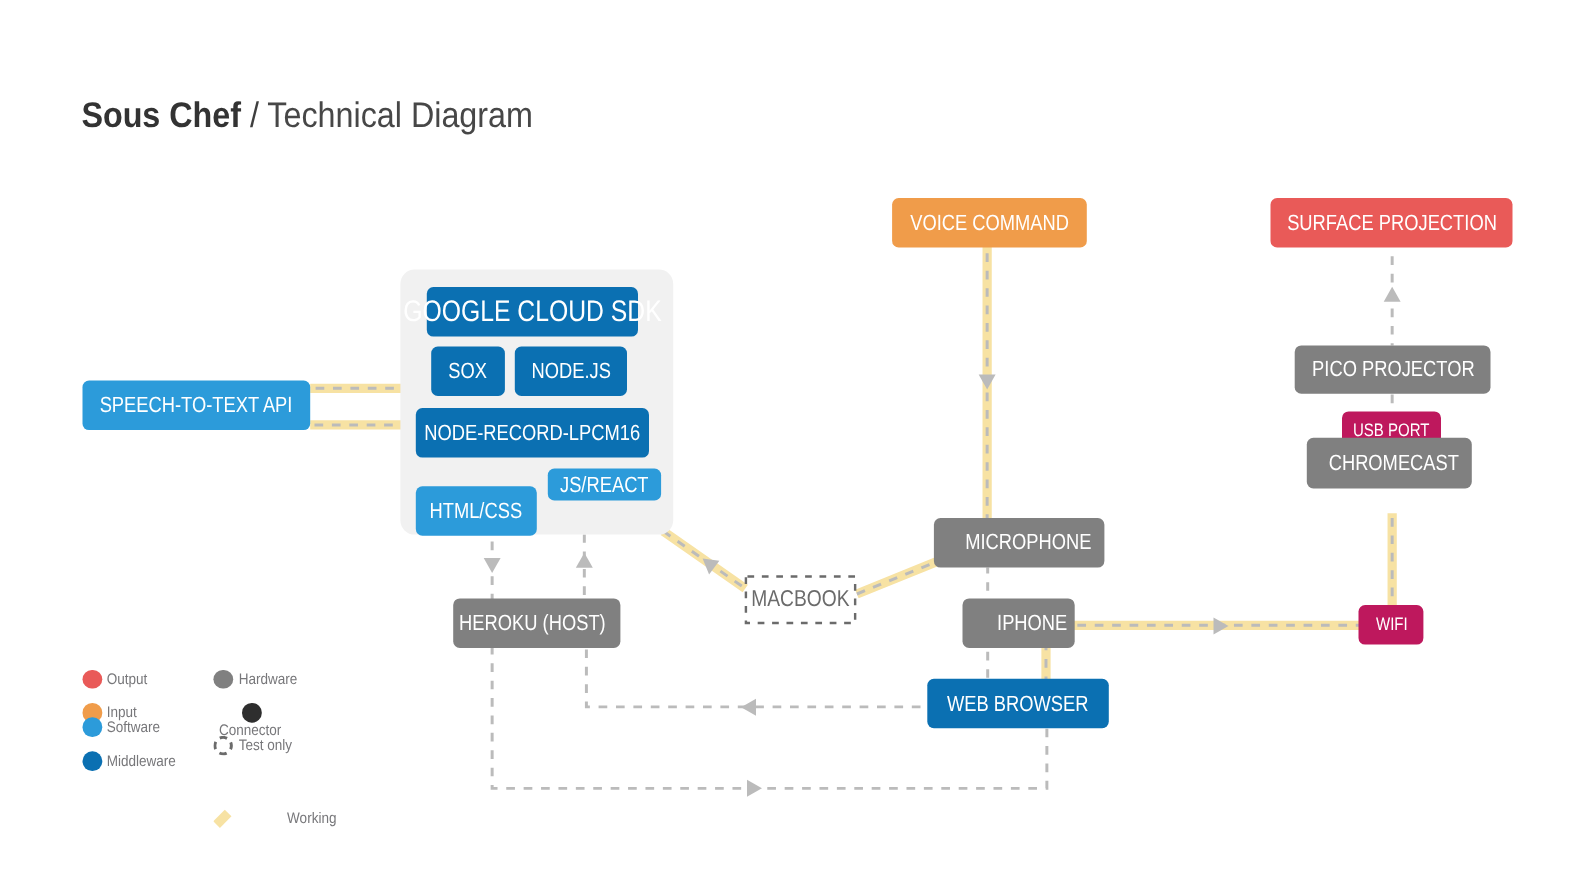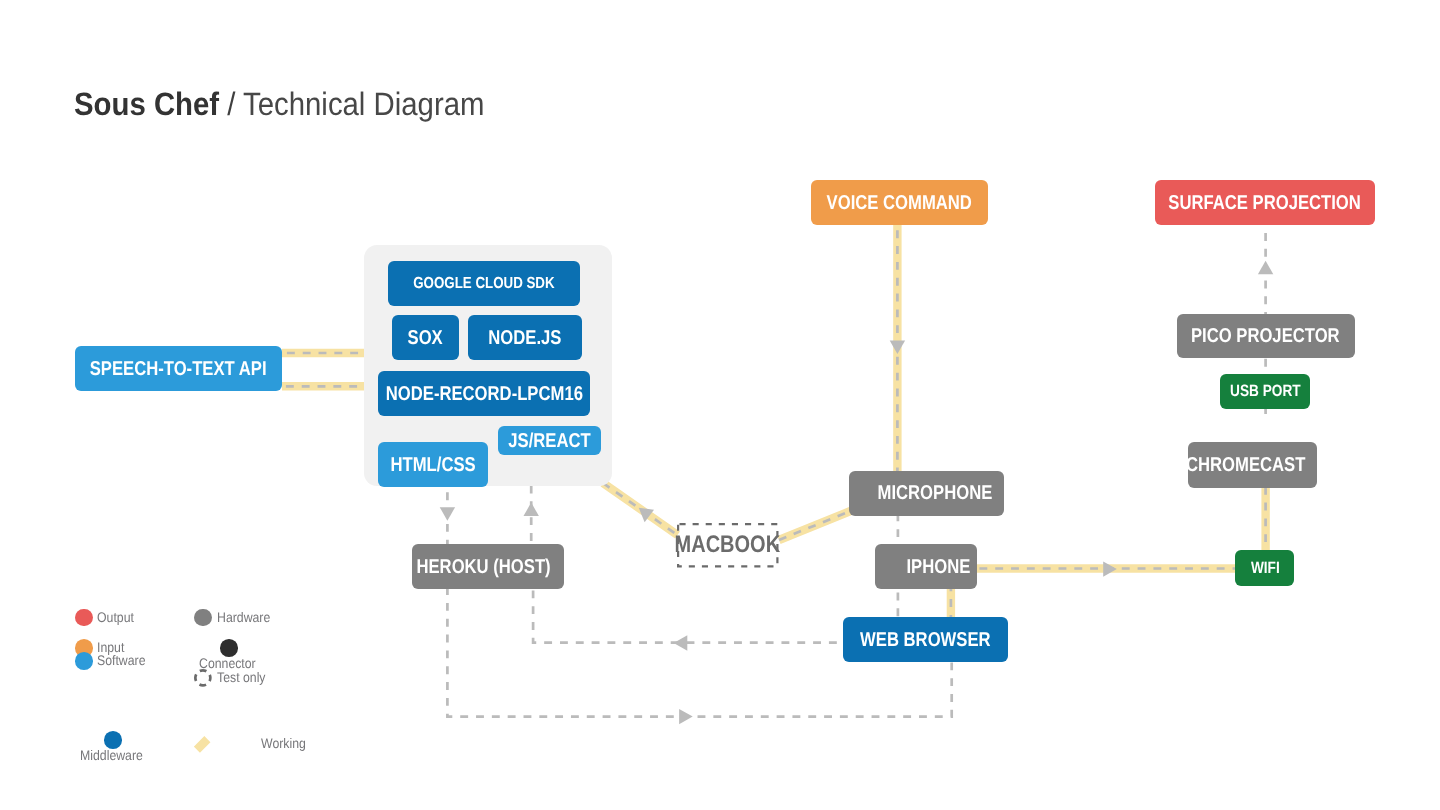--- a/index.html
+++ b/index.html
@@ -10,29 +10,29 @@
 
   .title{position:absolute;left:74px;top:87.5px;font-size:32.4px;color:#3d3d3d;white-space:nowrap;line-height:1;
          transform:scaleX(0.906);transform-origin:left center;}
   .title .b{font-weight:700;color:#333333;}
   .title .sep{font-weight:400;color:#3f3f3f;}
   .title .sub{font-weight:400;color:#474747;}
 
   svg#wires{position:absolute;left:0;top:0;width:1440px;height:810px;}
 
   .node{position:absolute;display:flex;align-items:center;justify-content:center;
-        border-radius:6px;color:#ffffff;font-weight:700;box-sizing:border-box;
+        border-radius:6px;color:#ffffff;font-weight:400;box-sizing:border-box;
         text-align:center;line-height:1;white-space:nowrap;}
   .node > span{display:inline-block;transform:scaleX(0.833);transform-origin:center center;}
   .n-hw{background:#808080;justify-content:flex-end;}
   .n-in{background:#f09c4a;}
   .n-out{background:#e95a58;}
   .n-sw{background:#2c9bda;}
   .n-mw{background:#0b70b2;}
-  .n-conn{background:#15803d;}
+  .n-conn{background:#be185d;}
   .n-test{background:transparent;color:#6b6b6b;border-radius:0;}
   .n-test svg{position:absolute;left:0;top:0;overflow:visible;}
   .n-test > span{position:relative;}
 
   .panel{position:absolute;background:#f1f1f1;border-radius:13px;}
 
   .lg-item{position:absolute;display:flex;align-items:center;height:18px;}
   .lg-dot{width:17.7px;height:17.7px;border-radius:50%;flex:0 0 auto;}
   .lg-label{margin-left:4.8px;font-size:13.9px;color:#77777a;white-space:nowrap;line-height:1;
             display:inline-block;transform:scaleX(0.885);transform-origin:left center;}
@@ -92,49 +92,49 @@
     </div>
 
   <div class="node n-sw" style="left:75px;top:346px;width:207px;height:45px;font-size:20px;">
     <span>SPEECH-TO-TEXT API</span>
     </div>
 
   <div class="node n-out" style="left:1155px;top:180px;width:220px;height:45px;font-size:20px;">
     <span>SURFACE PROJECTION</span>
     </div>
 
-  <div class="node n-mw" style="left:388px;top:261px;width:192px;height:45px;font-size:16px;">
+  <div class="node n-mw" style="left:388px;top:261px;width:192px;height:45px;font-size:27px;">
     <span>GOOGLE CLOUD SDK</span>
     </div>
 
   <div class="node n-mw" style="left:392px;top:315px;width:67px;height:45px;font-size:20px;">
     <span>SOX</span>
     </div>
 
-  <div class="node n-mw" style="left:468px;top:315px;width:114px;height:45px;font-size:20px;align-items:center;">
+  <div class="node n-mw" style="left:468px;top:315px;width:102px;height:45px;font-size:20px;align-items:center;">
     <span>NODE.JS</span>
     </div>
 
   <div class="node n-mw" style="left:378px;top:371px;width:212px;height:45px;font-size:20px;">
     <span>NODE-RECORD-LPCM16</span>
     </div>
 
   <div class="node n-sw" style="left:378px;top:442px;width:110px;height:45px;font-size:20px;">
     <span>HTML/CSS</span>
     </div>
 
   <div class="node n-sw" style="left:498px;top:426px;width:103px;height:29px;font-size:20px;">
     <span>JS/REACT</span>
     </div>
 
   <div class="node n-hw" style="left:412px;top:544px;width:152px;height:45px;font-size:20px;">
     <span>HEROKU (HOST)</span>
     </div>
 
-  <div class="node n-test" style="left:677px;top:522.5px;width:101.5px;height:44.5px;font-size:24px;">
+  <div class="node n-test" style="left:677px;top:522.5px;width:101.5px;height:44.5px;font-size:21px;">
     <svg width="101.5" height="44.5" viewBox="0 0 101.5 44.5">
       <rect x="1.1" y="1.1" width="99.3" height="42.3" fill="none" stroke="#6b6b6b" stroke-width="2.2" stroke-dasharray="6.1 7" stroke-dashoffset="-1.4"></rect>
     </svg>
     <span>MACBOOK</span>
     </div>
 
   <div class="node n-hw" style="left:849.4px;top:470.8px;width:154.4px;height:44.8px;font-size:20px;">
     <span>MICROPHONE</span>
     </div>
 
@@ -147,42 +147,42 @@
     </div>
 
   <div class="node n-hw" style="left:1176.5px;top:313.5px;width:178.5px;height:44.8px;font-size:20px;">
     <span>PICO PROJECTOR</span>
     </div>
 
   <div class="node n-conn" style="left:1219.9px;top:373.9px;width:90px;height:35.4px;font-size:16.4px;">
     <span>USB PORT</span>
     </div>
 
-  <div class="node n-hw" style="left:1188.1px;top:442px;width:129px;height:45.7px;font-size:20px;">
+  <div class="node n-hw" style="left:1188.1px;top:398px;width:150px;height:45.7px;font-size:20px;">
     <span>CHROMECAST</span>
     </div>
 
   <div class="node n-conn" style="left:1235.3px;top:549.9px;width:59.1px;height:35.7px;font-size:16.4px;align-items:center;">
     <span>WIFI</span>
     </div>
 
   <div id="legend">
       <div class="lg-item" style="left: 75px; top: 608.6px;">
         <div class="lg-dot" style="background: rgb(233, 90, 88);"></div>
         <div class="lg-label">Output</div>
       </div>
       <div class="lg-item" style="left: 75px; top: 638.9px;">
         <div class="lg-dot" style="background: rgb(240, 156, 74);"></div>
         <div class="lg-label">Input</div>
       </div>
       <div class="lg-item" style="left: 75px; top: 652px;">
         <div class="lg-dot" style="background: rgb(44, 155, 218);"></div>
         <div class="lg-label">Software</div>
       </div>
-      <div class="lg-item" style="left: 75px; top: 731px; flex-direction: column;">
+      <div class="lg-item" style="left: 75px; top: 683px;">
         <div class="lg-dot" style="background: rgb(11, 112, 178);"></div>
         <div class="lg-label">Middleware</div>
       </div>
       <div class="lg-item" style="left: 194.3px; top: 608.6px;">
         <div class="lg-dot" style="background: rgb(128, 128, 128);"></div>
         <div class="lg-label">Hardware</div>
       </div>
       <div class="lg-item" style="left: 194.3px; top: 638.9px; flex-direction: column;">
         <div class="lg-dot" style="background: rgb(46, 46, 46);"></div>
         <div class="lg-label">Connector</div>

